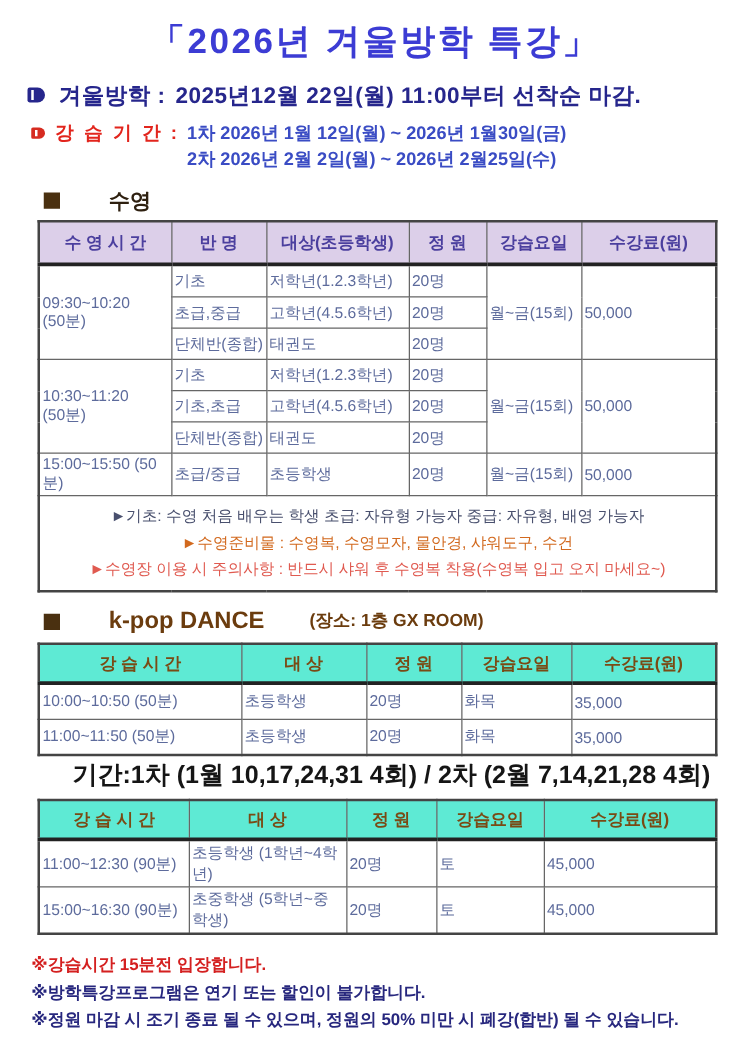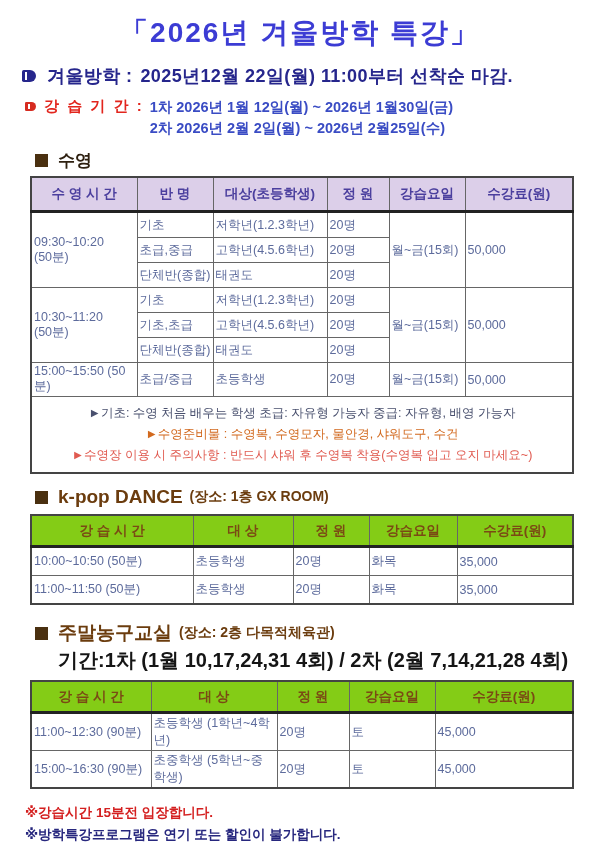--- a/index.html
+++ b/index.html
@@ -15,21 +15,21 @@
   .icon-d{display:inline-block;width:14px;height:12px;background:#26268c;
           border-radius:2px 7px 7px 2px;position:relative;margin-right:11px;flex:0 0 auto;}
   .icon-d::after{content:"";position:absolute;left:2.5px;top:2px;bottom:2px;width:2px;background:#fff;}
   .icon-d.red{width:11px;height:9px;background:#d62b20;margin-right:8px;}
   .period-line{display:flex;align-items:flex-start;margin:9px 0 0 25px;}
   .period-line .icon-d{margin-top:5px;}
   .period-label{color:#e2251d;font-weight:bold;font-size:15px;letter-spacing:2px;white-space:nowrap;}
   .period-values{margin-left:6px;color:#3a4cc4;font-weight:bold;font-size:14.5px;line-height:21px;}
 
   
-  .section-heading{display:flex;align-items:center;margin-left:35px;font-weight:bold;}
+  .section-heading{display:flex;align-items:center;margin-left:35px;font-weight:bold;gap:29px;}
   .sq{width:13px;height:13px;background:#4a3010;margin-right:10px;flex:0 0 auto;}
   .h-swim{margin-top:10px;font-size:17px;color:#2e2010;}
   .h-brown{font-size:19px;color:#6b3c0e;}
   .h-sub{font-size:14px;margin-left:7px;color:#6b3c0e;font-weight:bold;}
   .bb-period{margin:1px 0 0 58px;color:#151515;font-weight:bold;font-size:20px;}
 
   
   table{border-collapse:collapse;table-layout:fixed;margin-left:30px;width:542px;}
   table,td,th{border:1px solid #666;}
   table{border:2px solid #444;}
@@ -37,21 +37,21 @@
      height:30px;border-bottom:3px solid #222;}
   td{color:#5d6b9c;font-size:12.5px;height:22px;padding:1px 2px;}
   .swim-table{margin-top:4px;}
   .time-cell{white-space:pre-line;line-height:15px;}
   .notes-cell{text-align:center;padding:6px 9px;height:auto;}
   .notes-cell div{line-height:21px;font-size:12.5px;}
   .note-basic{color:#49506e;}
   .note-supplies{color:#d2691e;}
   .note-caution{color:#e05a50;}
   .ytable{margin-top:6px;}
-  .ytable th{background:#84cc16;color:#7a4a14;height:27px;}
+  .ytable th{background:#5eead4;color:#7a4a14;height:27px;}
   .ytable td{height:25px;}
   .bbtable td{height:27px;}
 
   
   .footnotes{margin:13px 0 0 25px;}
   .footnote{font-weight:bold;font-size:13.5px;color:#27277e;line-height:22px;}
   .footnote.red{color:#d42020;}
 </style>
 </head>
 <body>
@@ -187,25 +187,20 @@
     <tr>
       <td>11:00~11:50 (50분)</td>
       <td>초등학생</td>
       <td>20명</td>
       <td>화목</td>
       <td>35,000</td>
     </tr>
   </tbody>
     </table>
 
-  <div class="section-heading h-brown" style="margin-top:15px">
-    <span class="sq"></span>
-    <span>주말농구교실</span>
-    <span class="h-sub">(장소: 2층 다목적체육관)</span>
-  </div>
   <div class="bb-period">기간:1차 (1월 10,17,24,31 4회) / 2차 (2월 7,14,21,28 4회)</div>
 
   <table class="ytable bbtable">
     <colgroup>
       <col style="width:120px">
         <col style="width:126px">
         <col style="width:72px">
       <col style="width:86px">
         <col style="width:138px">
     </colgroup>

